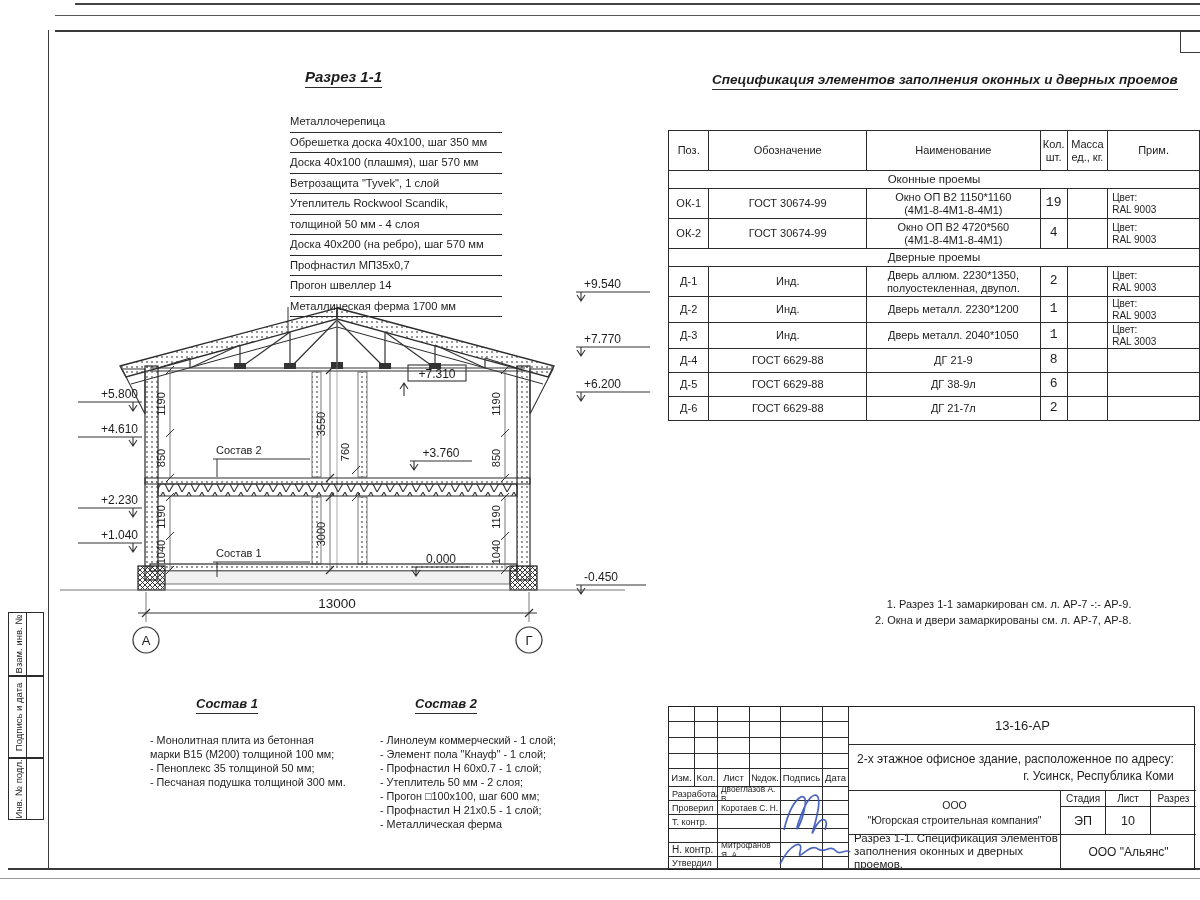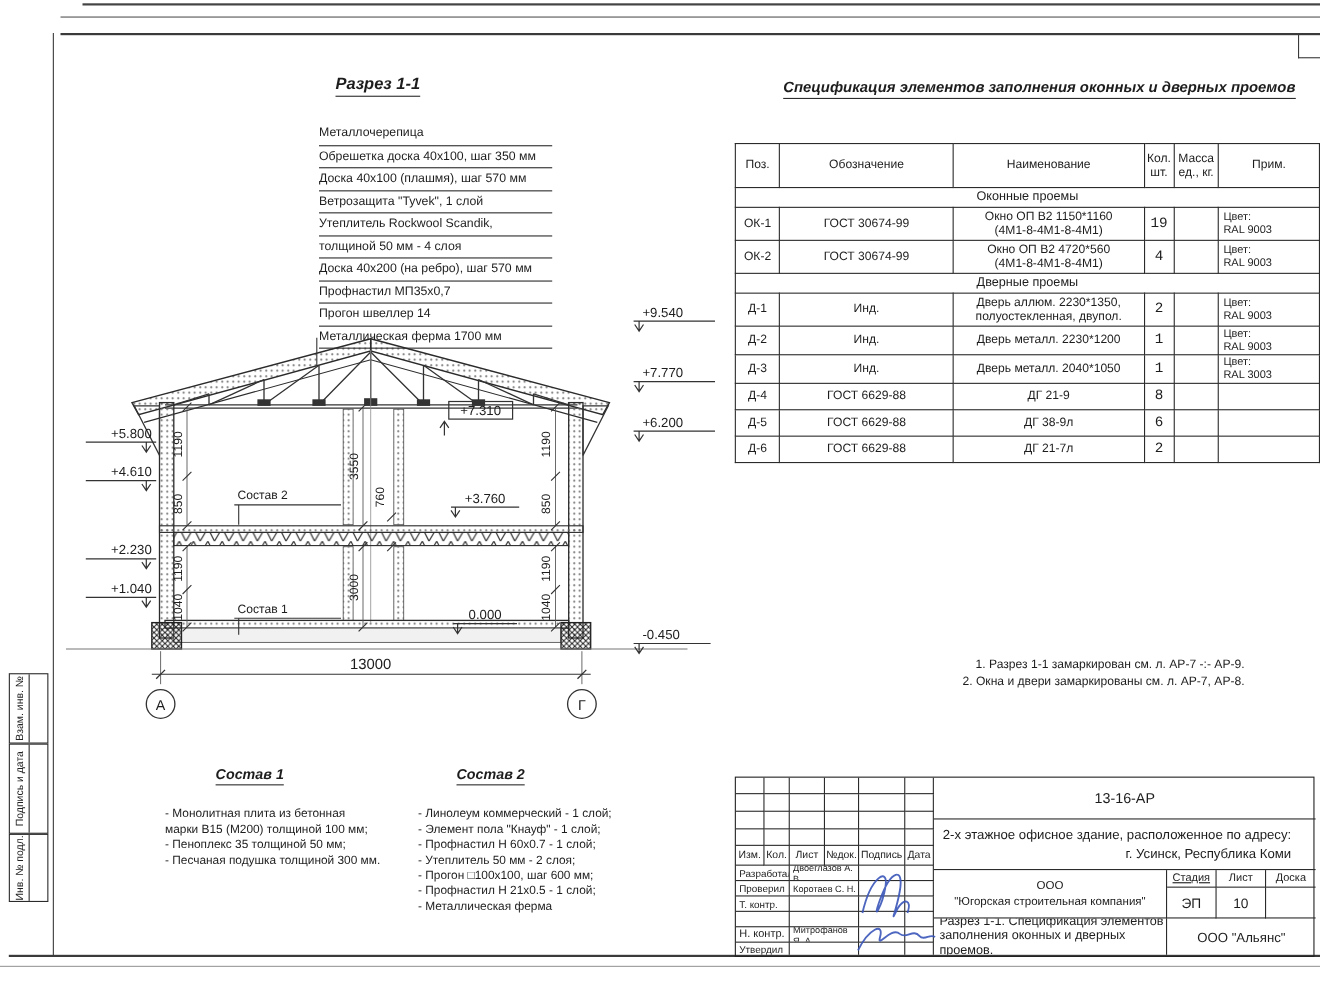--- a/index.html
+++ b/index.html
@@ -450,23 +450,23 @@
   <div class="cell nob l" style="left:0;top:150px;width:49px;height:11px;font-size:9px;">Утвердил</div>
   <div class="cell nob" style="left:49px;top:150px;width:63px;height:11px;"></div>
   <div class="cell nob" style="left:112px;top:150px;width:42px;height:11px;"></div>
   <div class="cell nob" style="left:154px;top:150px;width:26px;height:11px;"></div>
 
   <div class="cell" style="left:180px;top:0;width:347px;height:38px;font-size:13px;border-right:none;">13-16-АР</div>
   <div class="cell l" style="left:180px;top:38px;width:347px;height:46px;font-size:12px;border-right:none;white-space:pre-line;line-height:1.35;padding-left:8px;text-align:right;justify-content:flex-start;">2-х этажное офисное здание, расположенное по адресу:
 г. Усинск, Республика Коми</div>
   <div class="cell" style="left:180px;top:84px;width:212px;height:44px;font-size:10.5px;white-space:pre-line;text-align:center;line-height:1.35;">ООО
 "Югорская строительная компания"</div>
-  <div class="cell" style="left:392px;top:84px;width:45px;height:16px;font-size:10px;text-decoration:underline;">Стадия</div>
+  <div class="cell" style="left:392px;top:84px;width:45px;height:16px;font-size:10px;">Стадия</div>
   <div class="cell" style="left:437px;top:84px;width:45px;height:16px;font-size:10px;">Лист</div>
-  <div class="cell nor" style="left:482px;top:84px;width:45px;height:16px;font-size:10px;">Доска</div>
+  <div class="cell nor" style="left:482px;top:84px;width:45px;height:16px;font-size:10px;">Разрез</div>
   <div class="cell" style="left:392px;top:100px;width:45px;height:28px;font-size:12.5px;">ЭП</div>
   <div class="cell" style="left:437px;top:100px;width:45px;height:28px;font-size:12.5px;">10</div>
   <div class="cell nor" style="left:482px;top:100px;width:45px;height:28px;font-size:12.5px;"></div>
   <div class="cell nob l" style="left:180px;top:128px;width:212px;height:33px;font-size:11.5px;line-height:1.15;text-align:left;padding-left:5px;">Разрез 1-1. Спецификация элементов заполнения оконных и дверных проемов.</div>
   <div class="cell nob nor" style="left:392px;top:128px;width:135px;height:33px;font-size:12px;">ООО "Альянс"</div>
 </div>
 
 <svg class="abs" style="left:772px;top:778px;" width="95" height="92" viewBox="0 0 95 92">
   <path d="M12,52 C20,18 36,10 33,28 C30,46 20,62 28,40 C38,12 50,10 46,32 C43,50 36,64 44,48 C50,38 57,40 53,52" fill="none" stroke="#3a55b8" stroke-width="1.7" opacity="0.9"></path>
   <path d="M8,86 C18,66 32,60 28,74 C25,85 38,64 46,71 C52,76 58,66 64,73 C68,78 74,70 78,74" fill="none" stroke="#3a55b8" stroke-width="1.7" opacity="0.9"></path>

